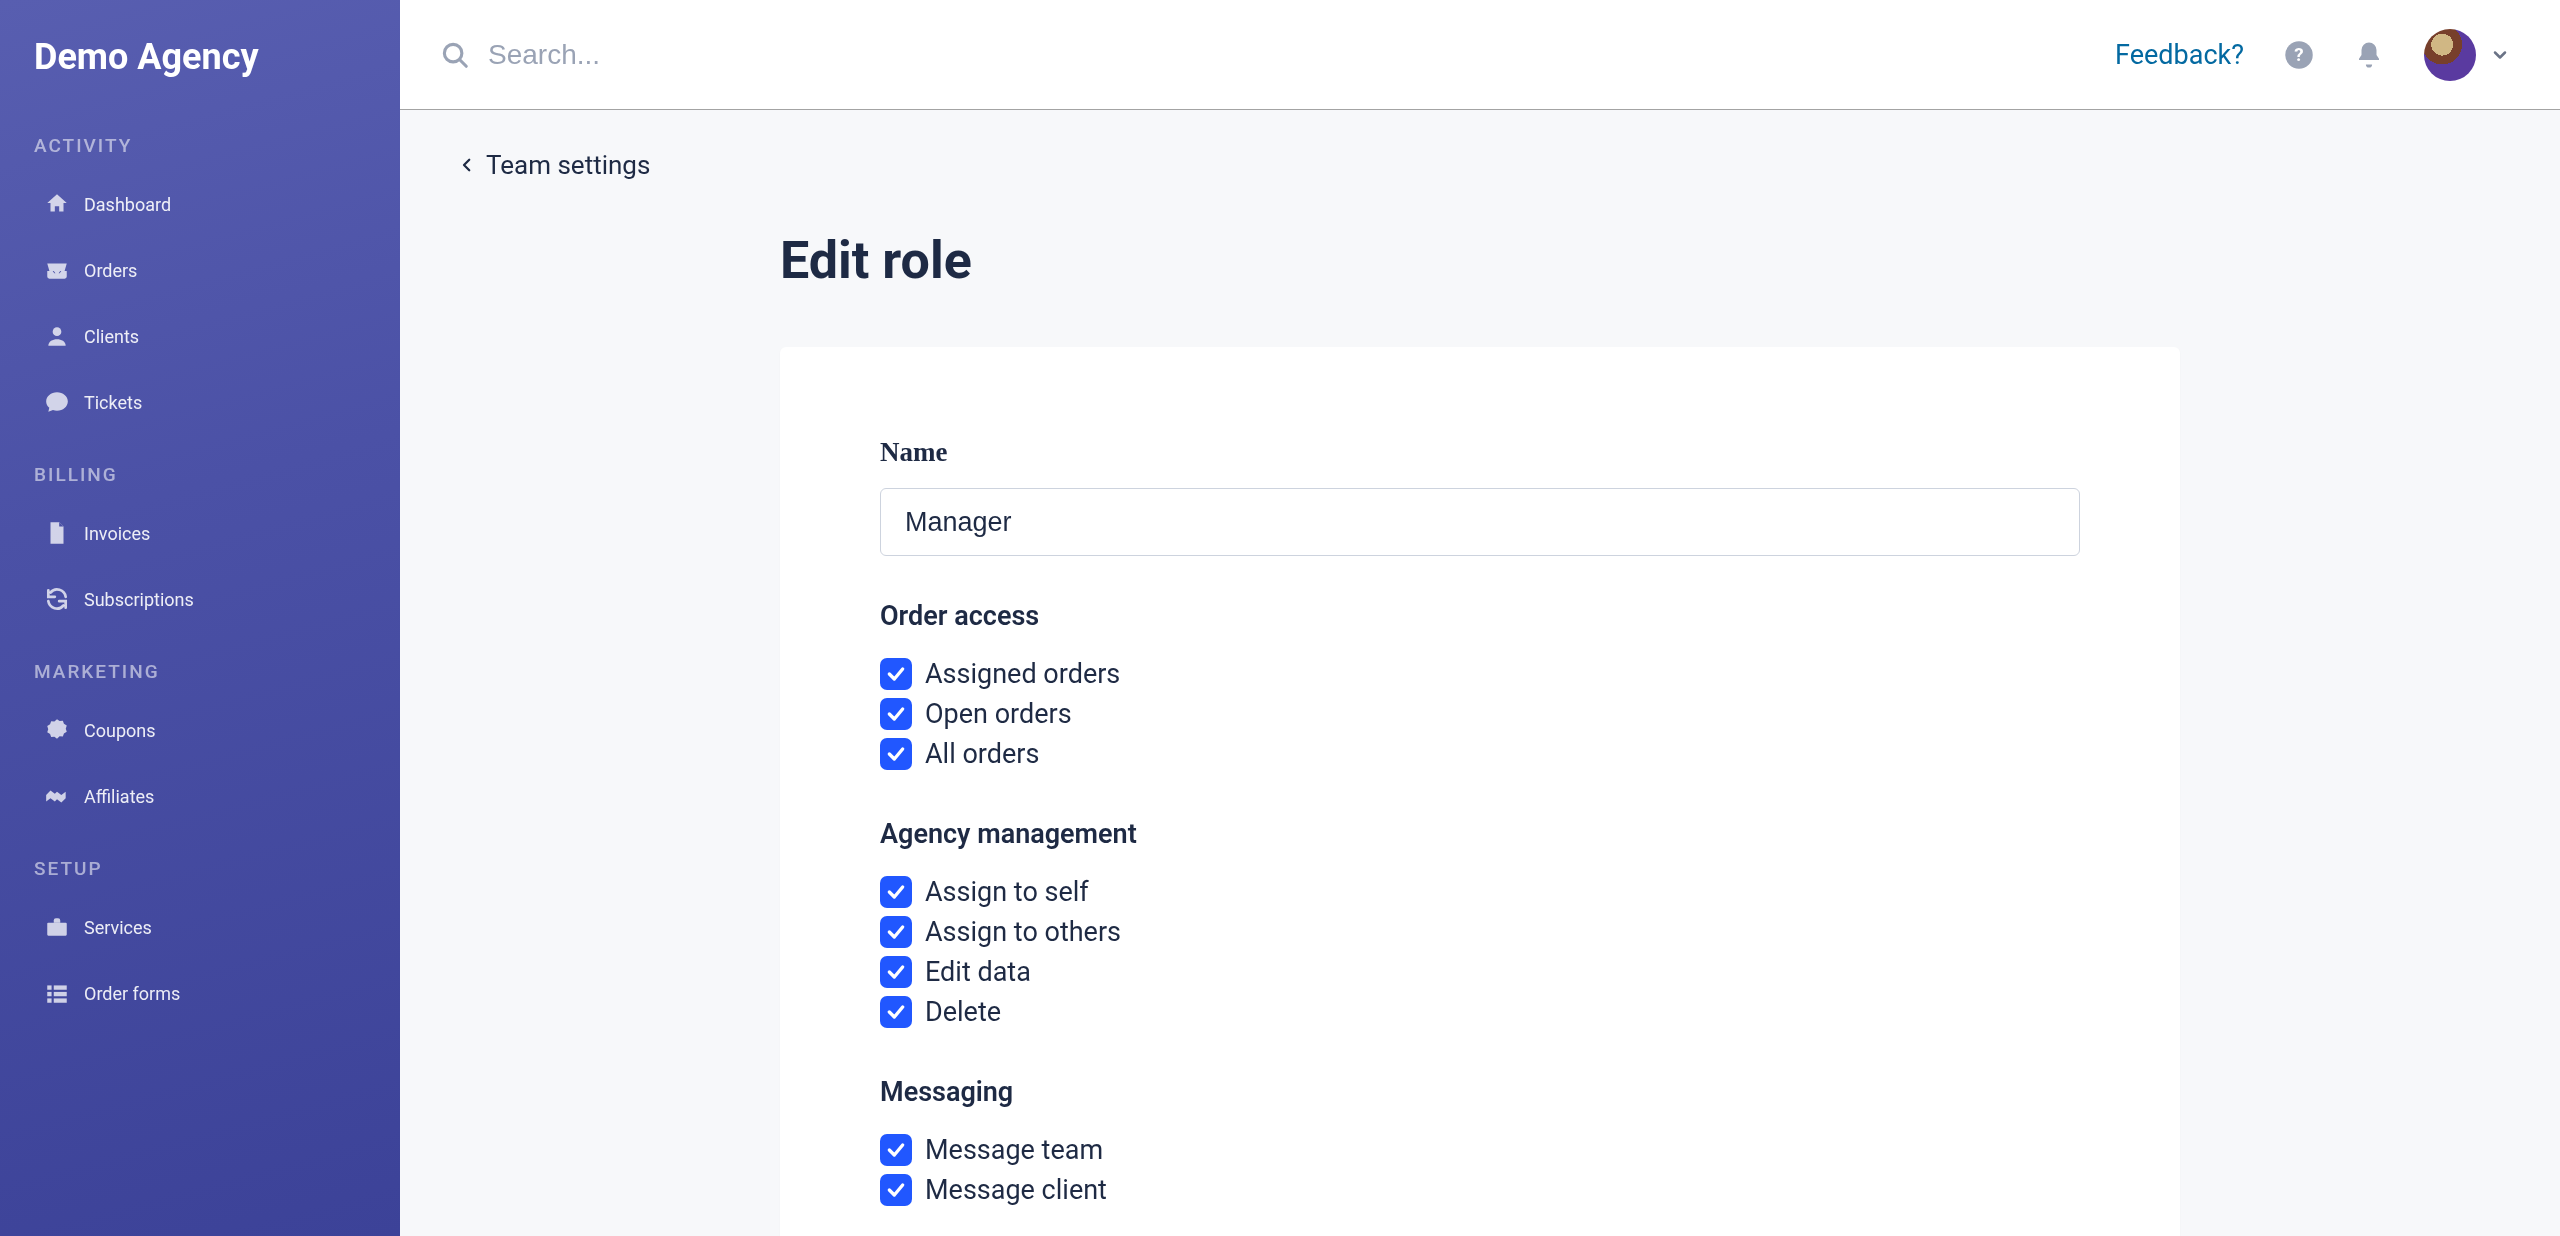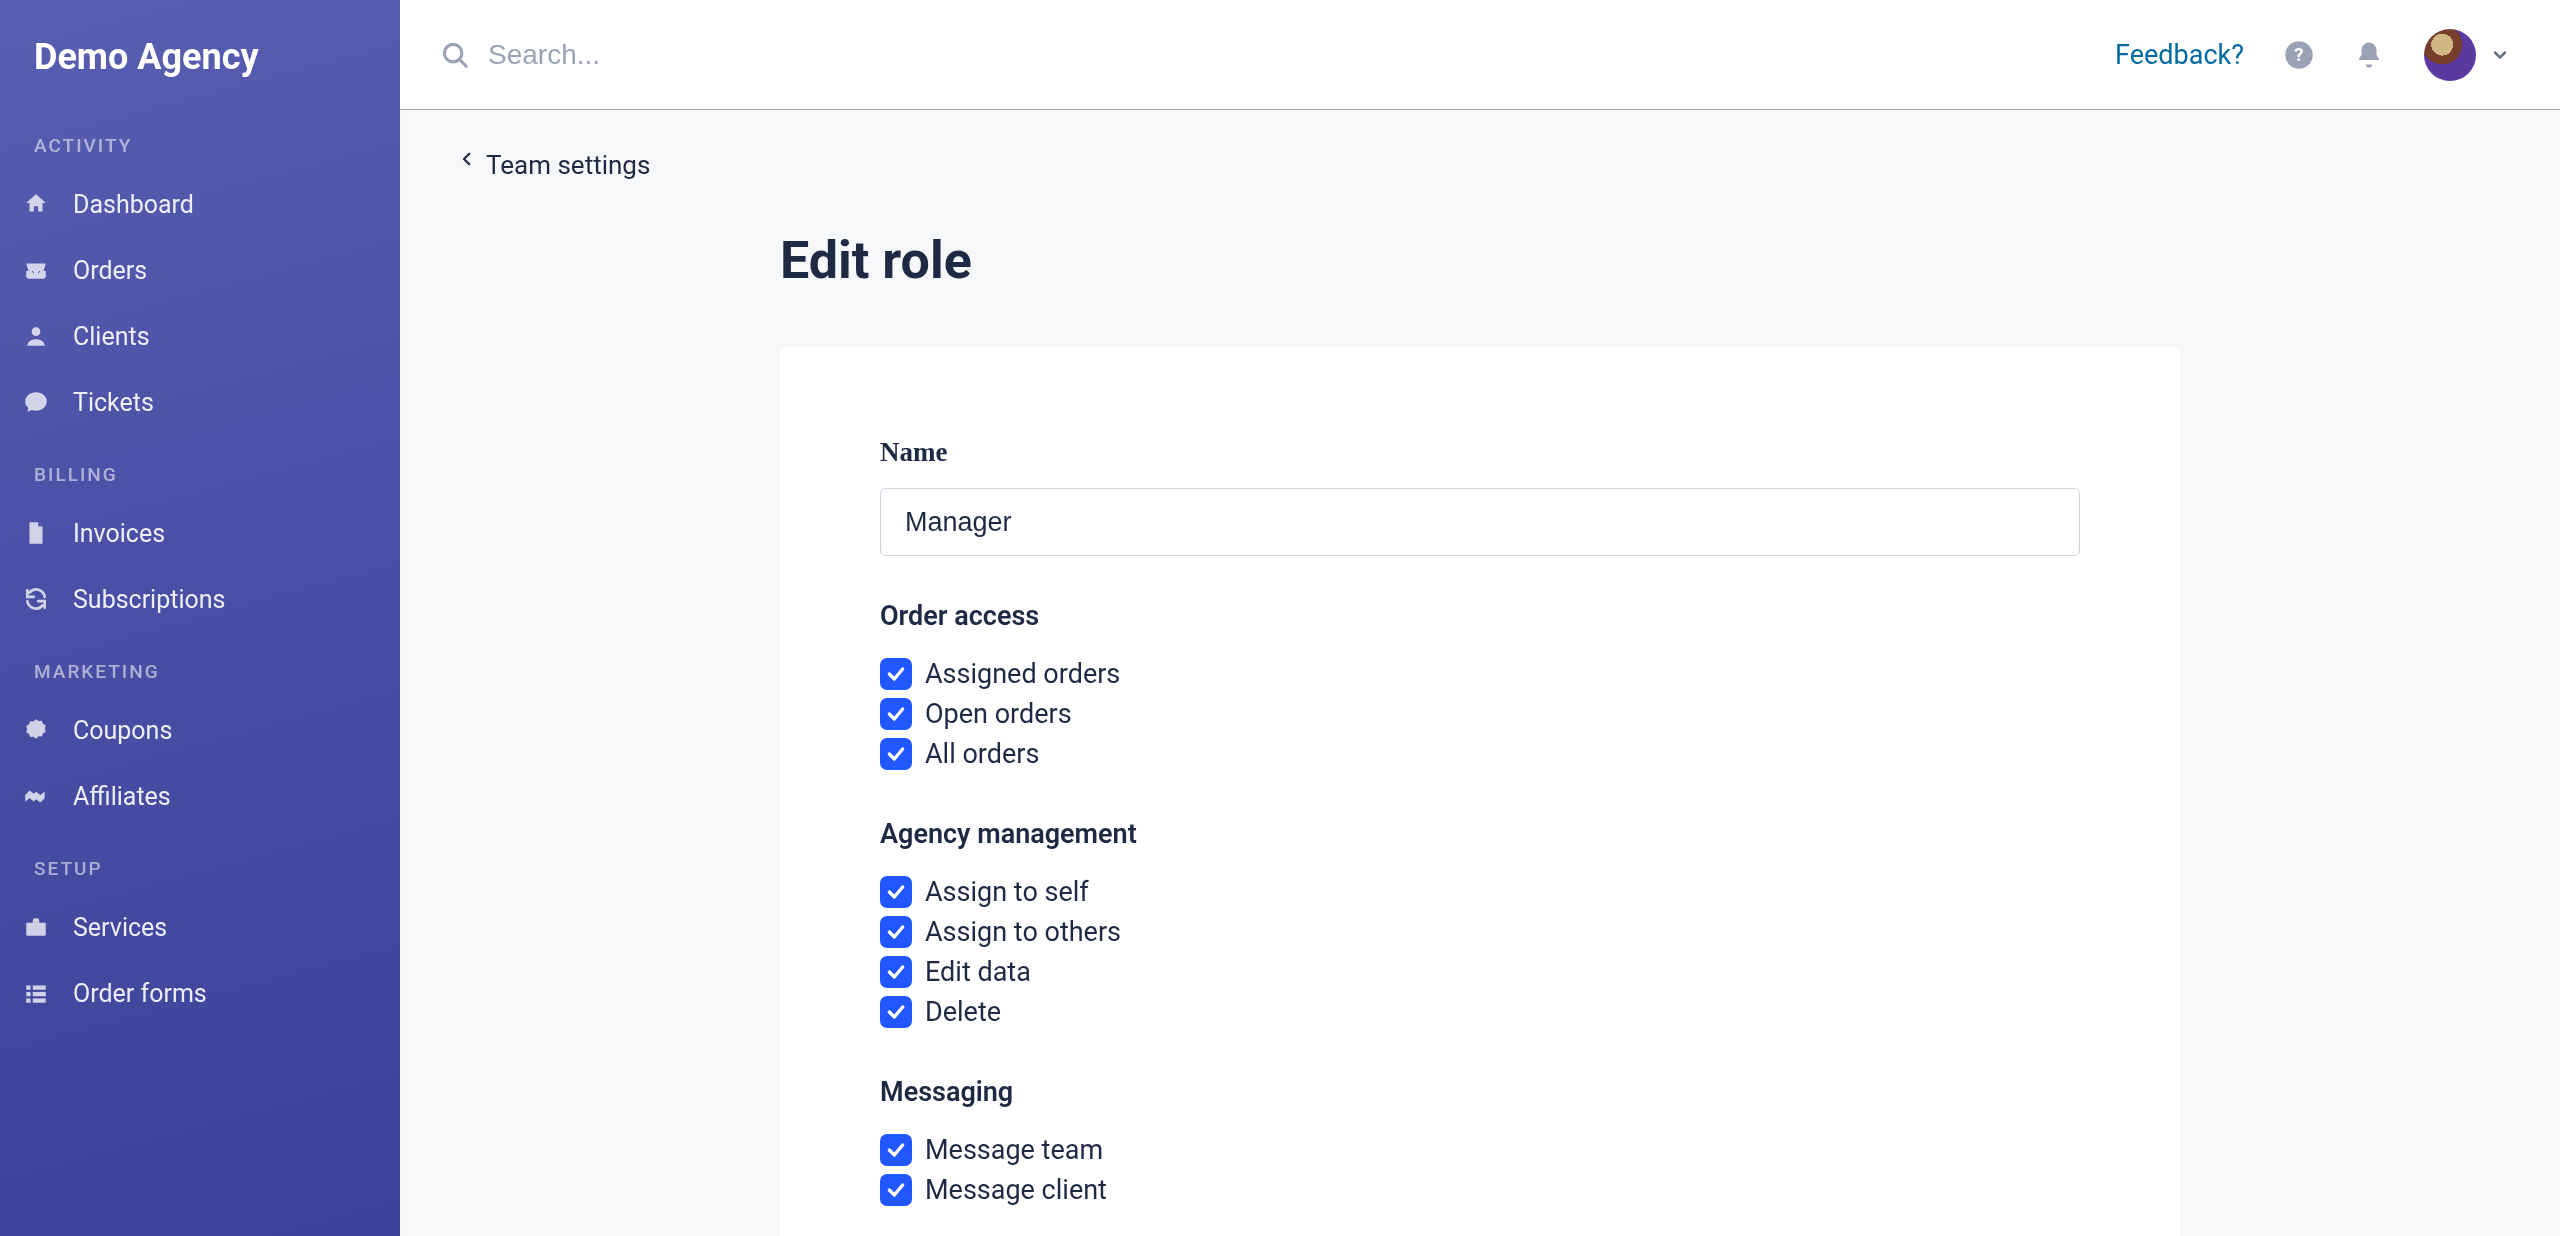--- a/index.html
+++ b/index.html
@@ -26,24 +26,24 @@
     font-size: 19px;
     letter-spacing: 2px;
     color: rgba(255,255,255,0.55);
     padding: 28px 34px 14px 34px;
     text-transform: uppercase;
     font-weight: 500;
   }
   .nav-item {
     display: flex;
     align-items: center;
-    gap: 22px;
-    padding: 18px 21px;
+    gap: 12px;
+    padding: 18px 42px;
     color: rgba(255,255,255,0.9);
-    font-size: 25px;
+    font-size: 18px;
     font-weight: 400;
     cursor: pointer;
   }
   .nav-icon {
     width: 30px;
     height: 30px;
     flex: 0 0 30px;
     display: flex;
     align-items: center;
     justify-content: center;
@@ -87,21 +87,21 @@
     height: 52px;
     border-radius: 50%;
     background: radial-gradient(circle at 35% 30%, #d0b784 0 22%, #773f2b 22% 40%, #5a3aa0 40% 100%);
     display:block;
   }
   .caret-down { color: #6a7386; }
   .caret-down svg { width: 20px; height: 20px; display:block; }
 
   
   .content { flex: 1; padding: 40px 70px 0 70px; display:flex; flex-direction: column; min-height:0; }
-  .breadcrumb { display: flex; gap: 10px; color: #1e2a44; cursor: pointer; font-size: 26px; margin-bottom: 50px; margin-left: -12px; }
+  .breadcrumb { display: flex; align-items: center; gap: 10px; color: #1e2a44; cursor: pointer; font-size: 26px; margin-bottom: 50px; margin-left: -12px; }
   .breadcrumb svg { width: 18px; height: 18px; display:block; }
   .page-title { font-size: 52px; font-weight: 700; color: #1e2a44; margin-left: 310px; margin-bottom: 56px; }
 
   .card {
     background: #fff;
     border-radius: 6px;
     box-shadow: 0 1px 2px rgba(20,30,60,0.04);
     width: 1400px;
     margin-left: 310px;
     padding: 90px 100px 40px 100px;

